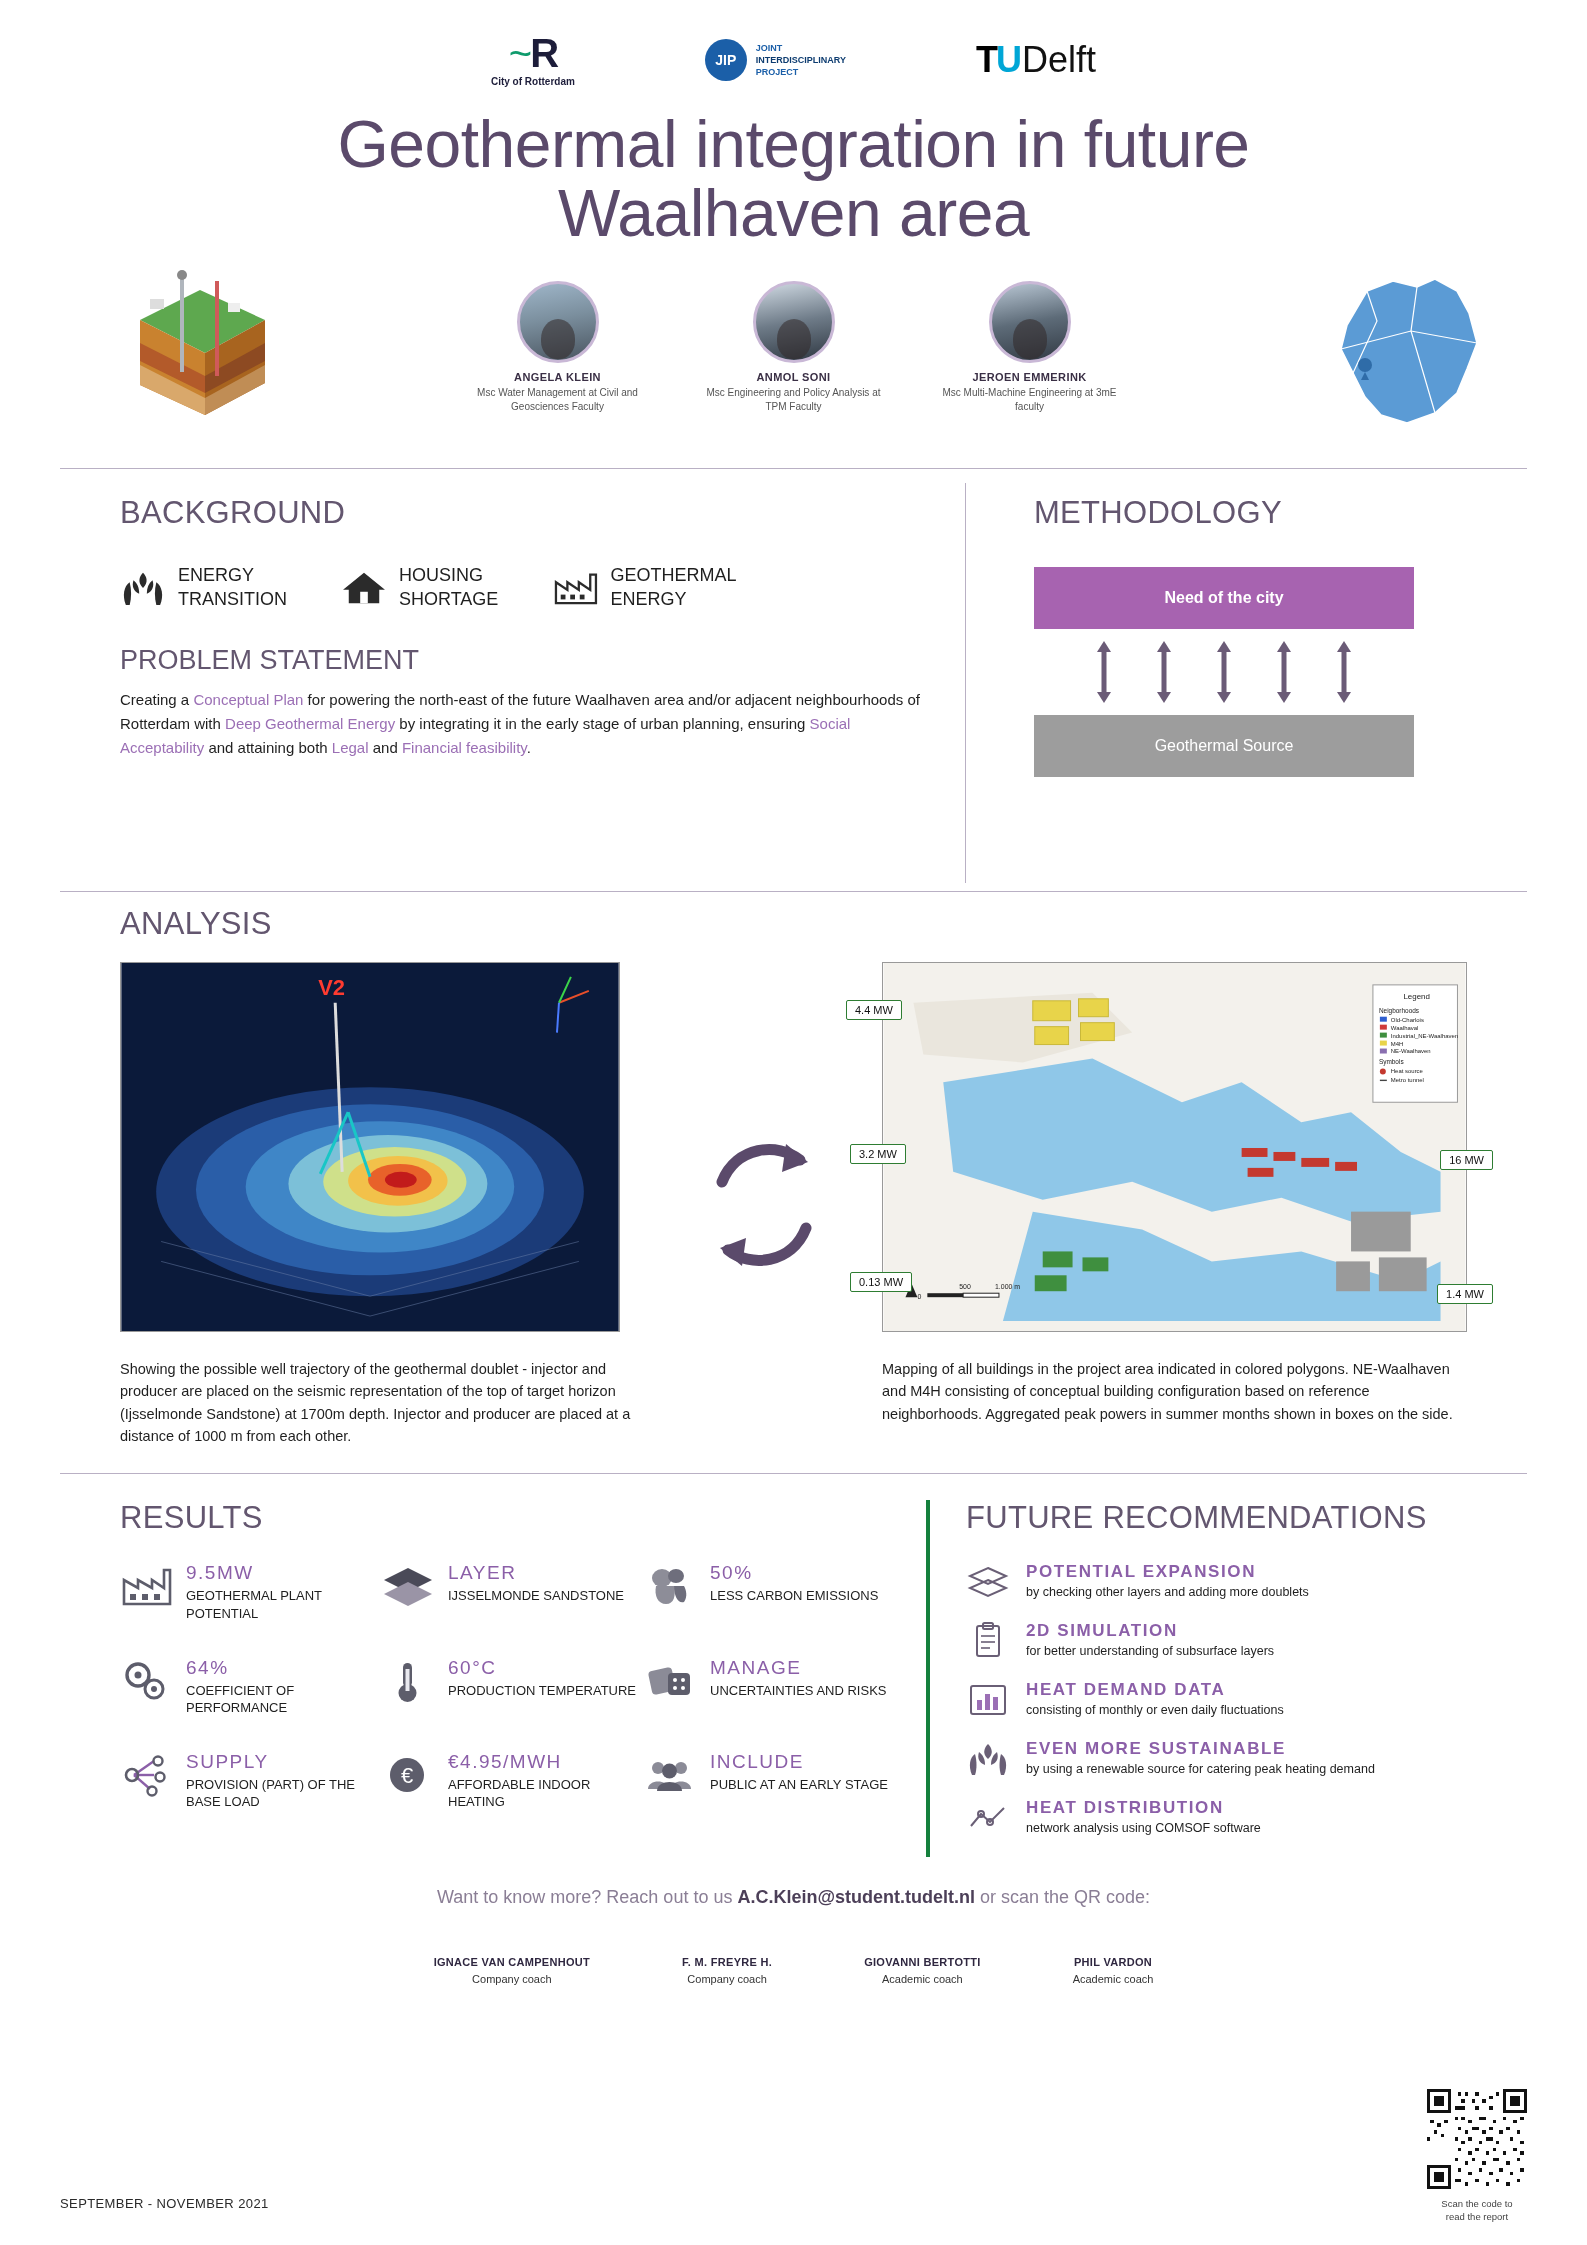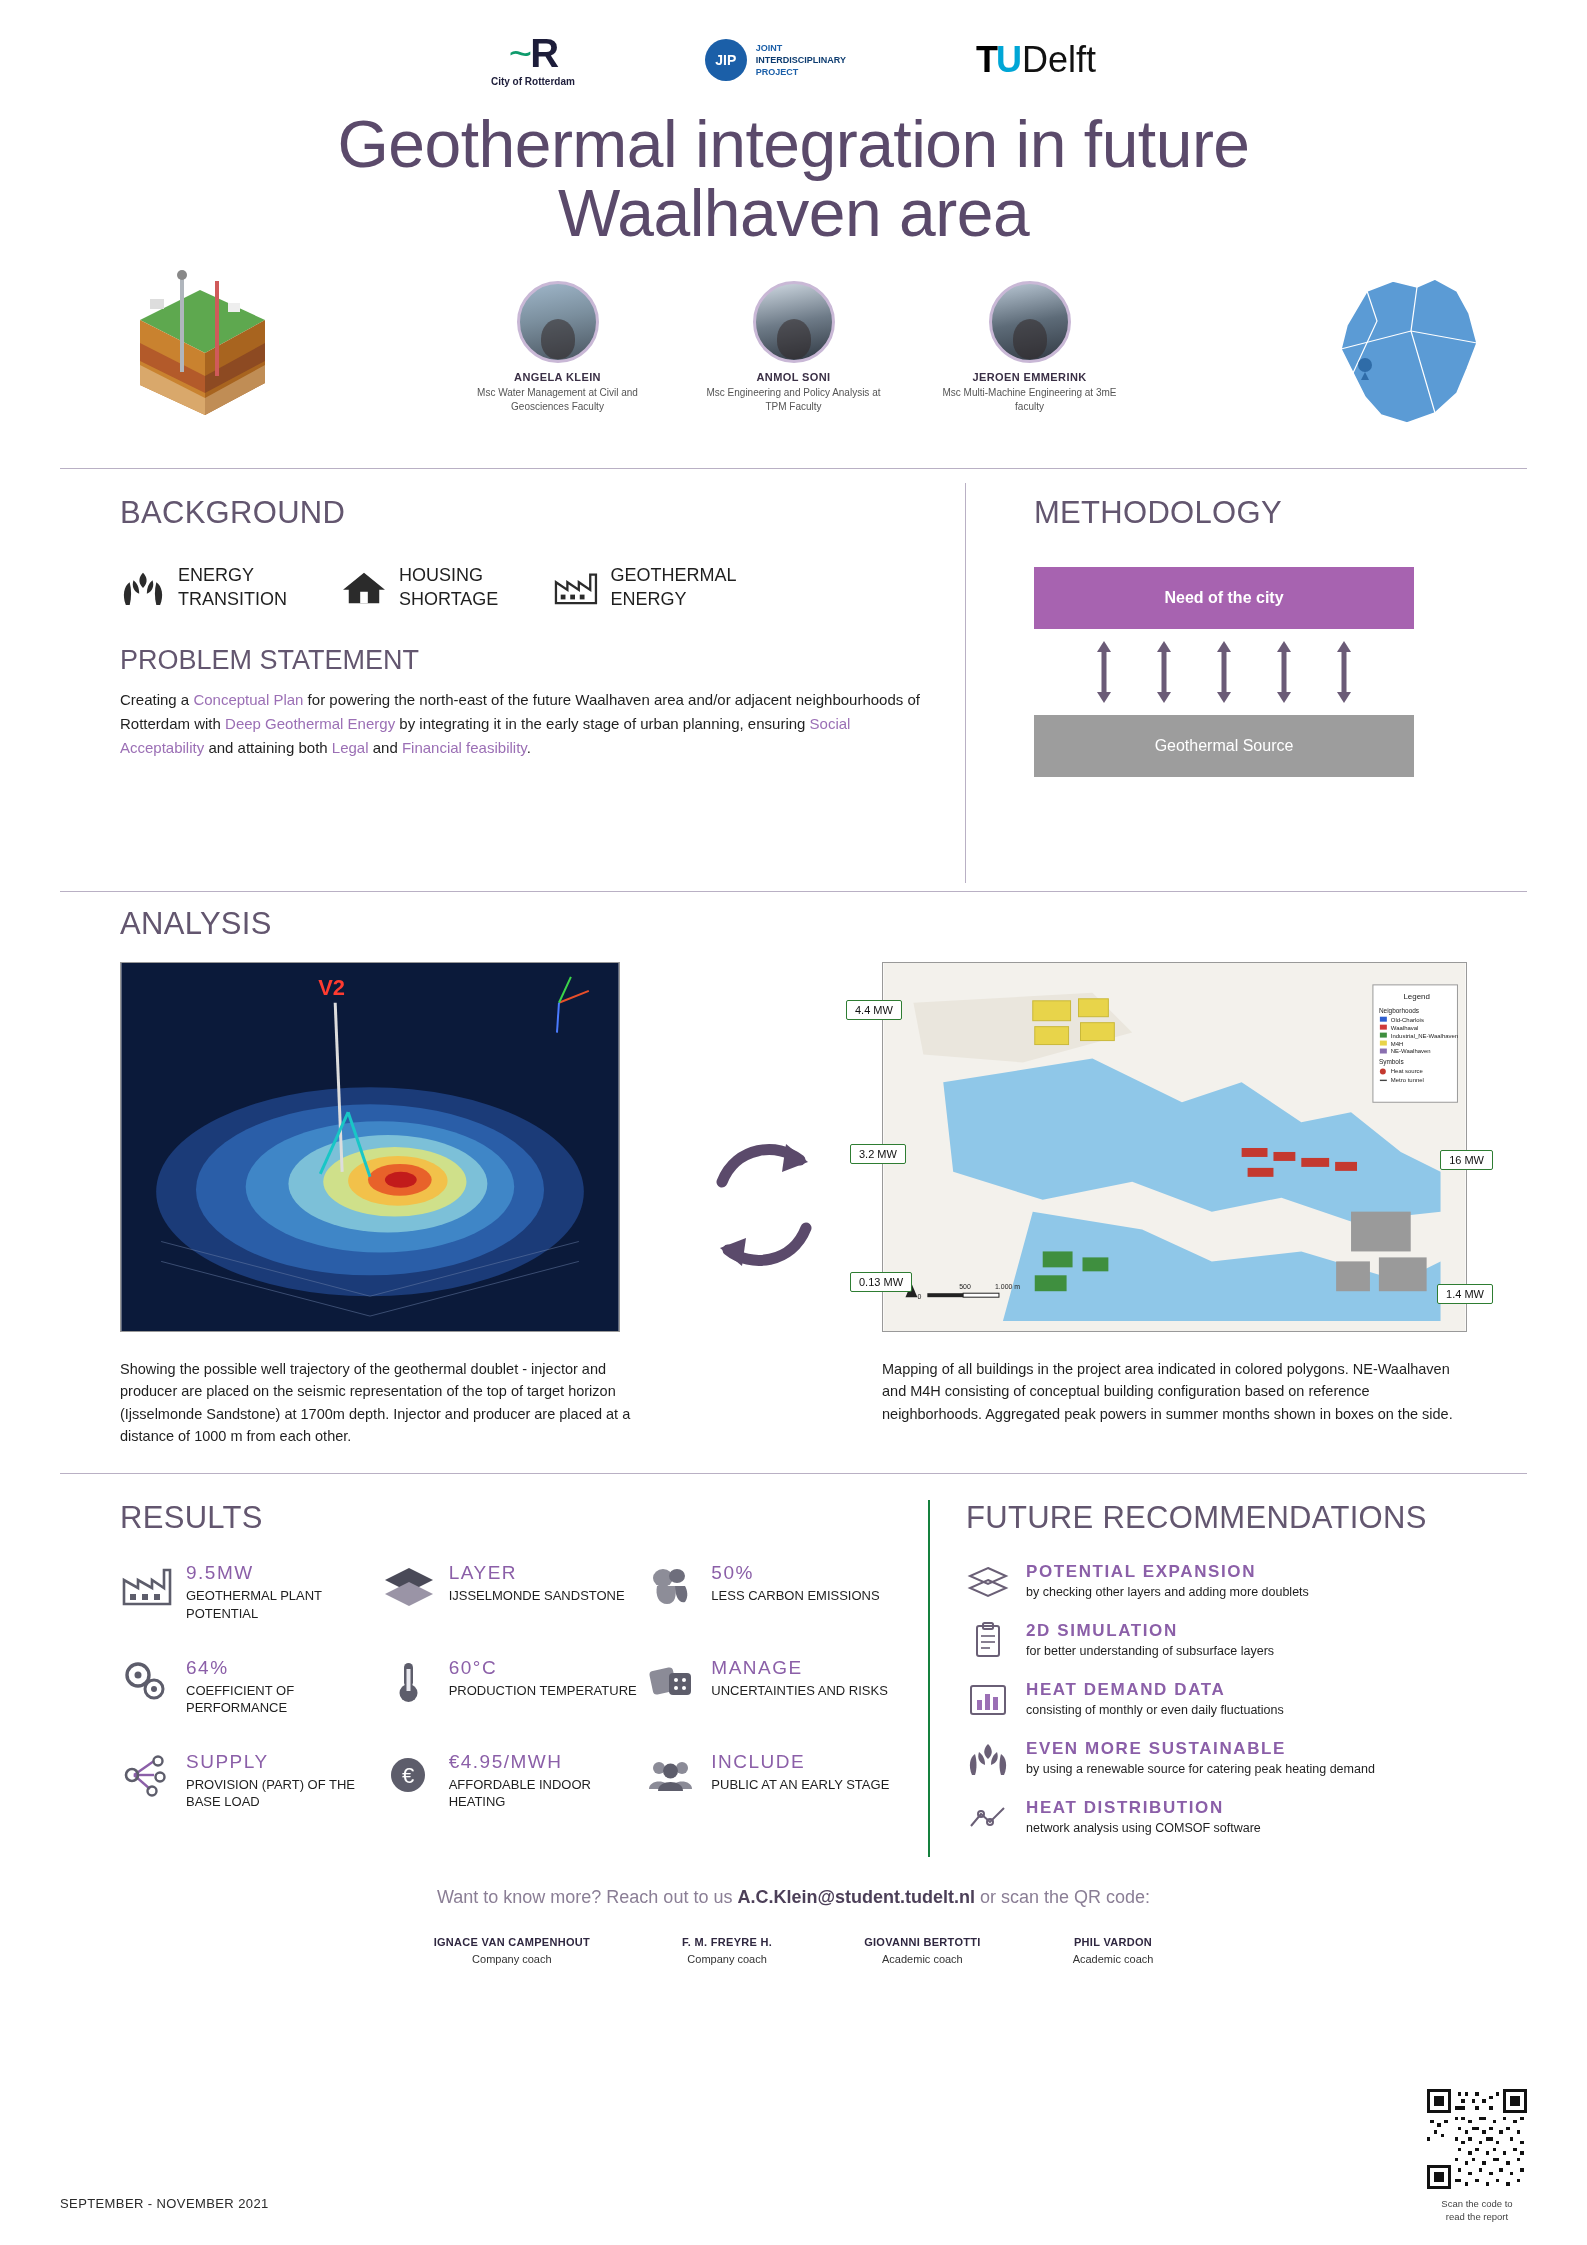--- a/index.html
+++ b/index.html
@@ -79,38 +79,38 @@
   .fig-row { display:flex; gap:60px; margin-top:20px; }
   .fig { width:542px; }
   .fig-img { width:500px; height:370px; border:1px solid #999; }
   .fig-cap { font-size:14.5px; line-height:1.55; color:#1f1f1f; margin-top:22px; }
   .fig-right { width:585px; }
   .fig-right .fig-img { width:585px; }
   .cycle { width:120px; display:flex; flex-direction:column; justify-content:center; align-items:center; gap:14px; color:#5b4a6b; }
 
   
   .results-wrap { display:flex; margin-top:26px; padding:0 60px; }
-  .results-left { width:810px; border-right:2px solid #15803d; padding-right:20px; }
+  .results-left { width:810px; border-right:4px solid #15803d; padding-right:20px; }
   .results-right { flex:1; padding-left:36px; }
   .res-grid { display:grid; grid-template-columns:repeat(3,1fr); row-gap:34px; margin-top:26px; }
   .res-item { display:flex; gap:14px; align-items:flex-start; }
   .res-icon { width:52px; height:48px; flex:none; color:#5d5d6b; }
   .res-val { font-size:19px; color:#8b5fa8; letter-spacing:1.5px; }
   .res-lbl { font-size:13px; color:#1f1f1f; line-height:1.35; margin-top:3px; }
 
   .fr-item { display:flex; gap:16px; align-items:flex-start; margin-bottom:19px; }
   .fr-icon { width:44px; height:40px; flex:none; color:#6a5f76; }
   .fr-head { font-size:17px; color:#8b5fa8; letter-spacing:1.6px; font-weight:bold; }
   .fr-sub { font-size:12.5px; color:#1f1f1f; margin-top:3px; }
 
   
   .footer { margin-top:30px; padding:0 60px; }
   .contact { text-align:center; font-size:18px; color:#8a7e95; }
   .contact b { color:#4c3f58; }
-  .coaches { display:flex; justify-content:center; gap:92px; margin-top:28px; }
+  .coaches { display:flex; justify-content:center; gap:92px; margin-top:48px; }
   .coach { text-align:center; }
   .coach-name { font-size:11px; font-weight:bold; color:#2f2740; letter-spacing:.3px; }
   .coach-role { font-size:11px; color:#333; margin-top:5px; }
   .date { position:absolute; left:60px; bottom:34px; font-size:13px; color:#2a2a2a; letter-spacing:.4px; }
   .qr-wrap { position:absolute; right:60px; bottom:22px; text-align:center; }
   .qr { width:100px; height:100px; }
   .qr-cap { font-size:9.5px; color:#444; margin-top:5px; line-height:1.3; }
 
   
   .callout { position:absolute; background:#fff; border:1px solid #2e7d32; font-size:11px; padding:3px 8px; border-radius:2px; color:#111; }

